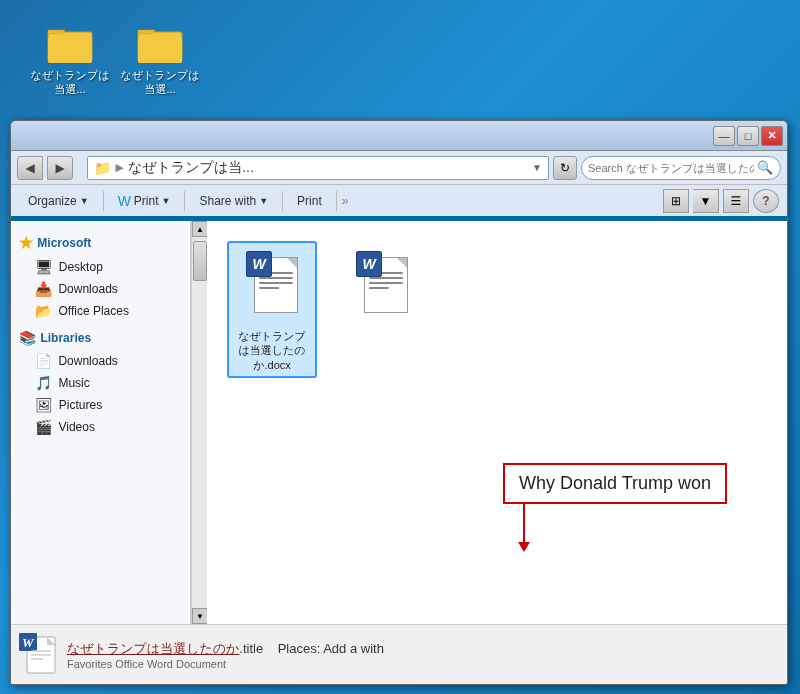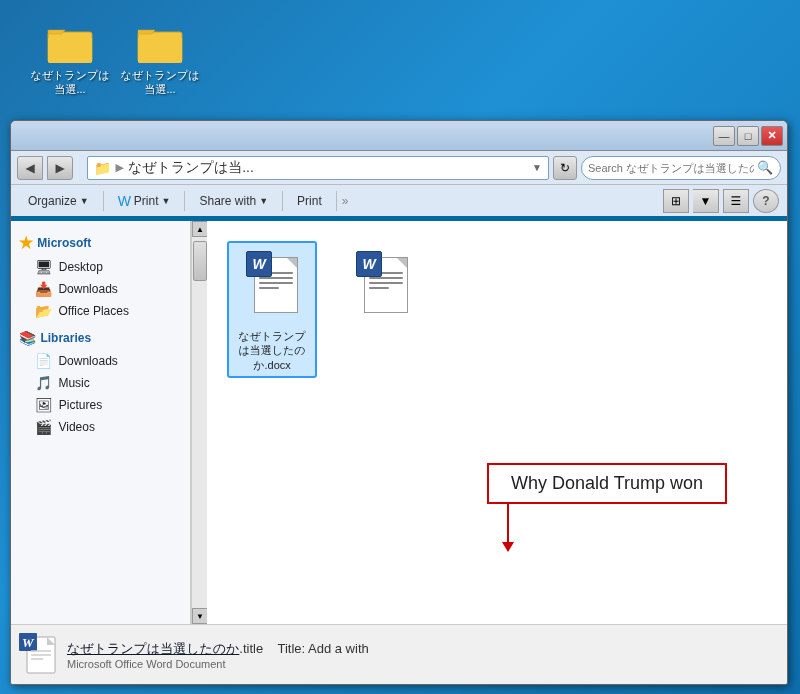--- a/index.html
+++ b/index.html
@@ -396,21 +396,21 @@
       position: absolute;
       bottom: 80px;
       right: 60px;
       display: flex;
       flex-direction: column;
       align-items: flex-start;
     }
     .annotation-box {
       background: white;
       border: 2px solid #cc0000;
-      padding: 8px 22px;
+      padding: 8px 14px;
       font-size: 18px;
       font-weight: normal;
       color: #222;
       white-space: nowrap;
     }
     .annotation-arrow {
       width: 2px;
       height: 40px;
       background: #cc0000;
       margin-left: 20px;
@@ -443,21 +443,21 @@
       flex-shrink: 0;
     }
     .status-info {
       flex: 1;
     }
     .status-filename {
       font-size: 13px;
       color: #333;
     }
     .status-filename .highlight {
-      color: #0f172a;
+      color: #7f1d1d;
       text-decoration: underline;
     }
     .status-type {
       font-size: 11px;
       color: #666;
     }
 
     
     .scroll-arrow-up, .scroll-arrow-down {
       width: 16px;
@@ -667,20 +667,20 @@
         <text x="3" y="14" font-size="13" font-weight="bold" font-style="italic" fill="white" font-family="serif">W</text>
         <line x1="12" y1="18" x2="32" y2="18" stroke="#ccc" stroke-width="1.5"></line>
         <line x1="12" y1="22" x2="32" y2="22" stroke="#ccc" stroke-width="1.5"></line>
         <line x1="12" y1="26" x2="24" y2="26" stroke="#ccc" stroke-width="1.5"></line>
       </svg>
     </div>
     <div class="status-info">
       <div class="status-filename">
         <span class="highlight">なぜトランプは当選したのか</span><span>.title</span>
         &nbsp;&nbsp;
-        <span>Title:</span>
+        <span>Places:</span>
         <span>Add a with</span>
       </div>
-      <div class="status-type">Microsoft Office Word Document</div>
+      <div class="status-type">Favorites Office Word Document</div>
     </div>
   </div>
 
 </div>
 
 </body></html>

